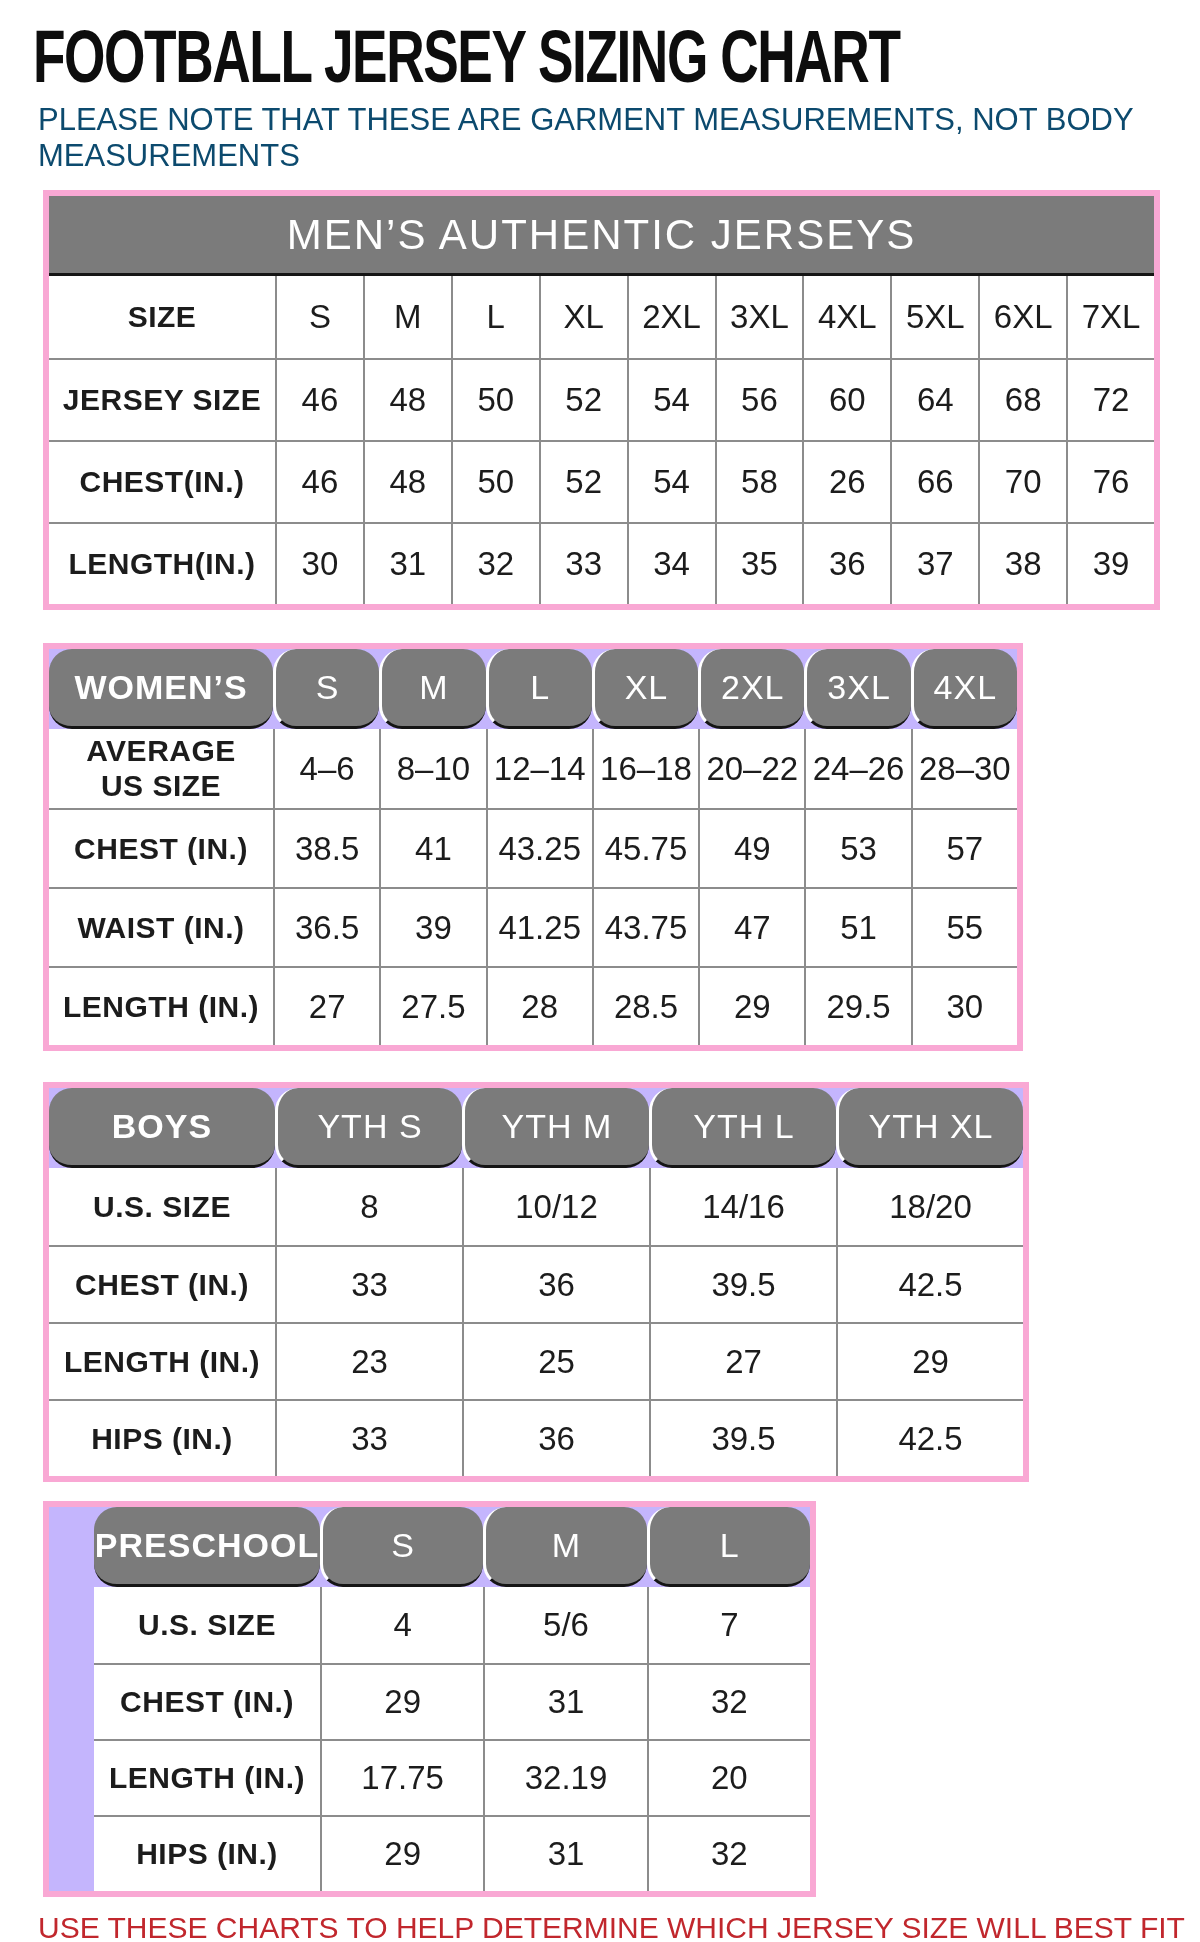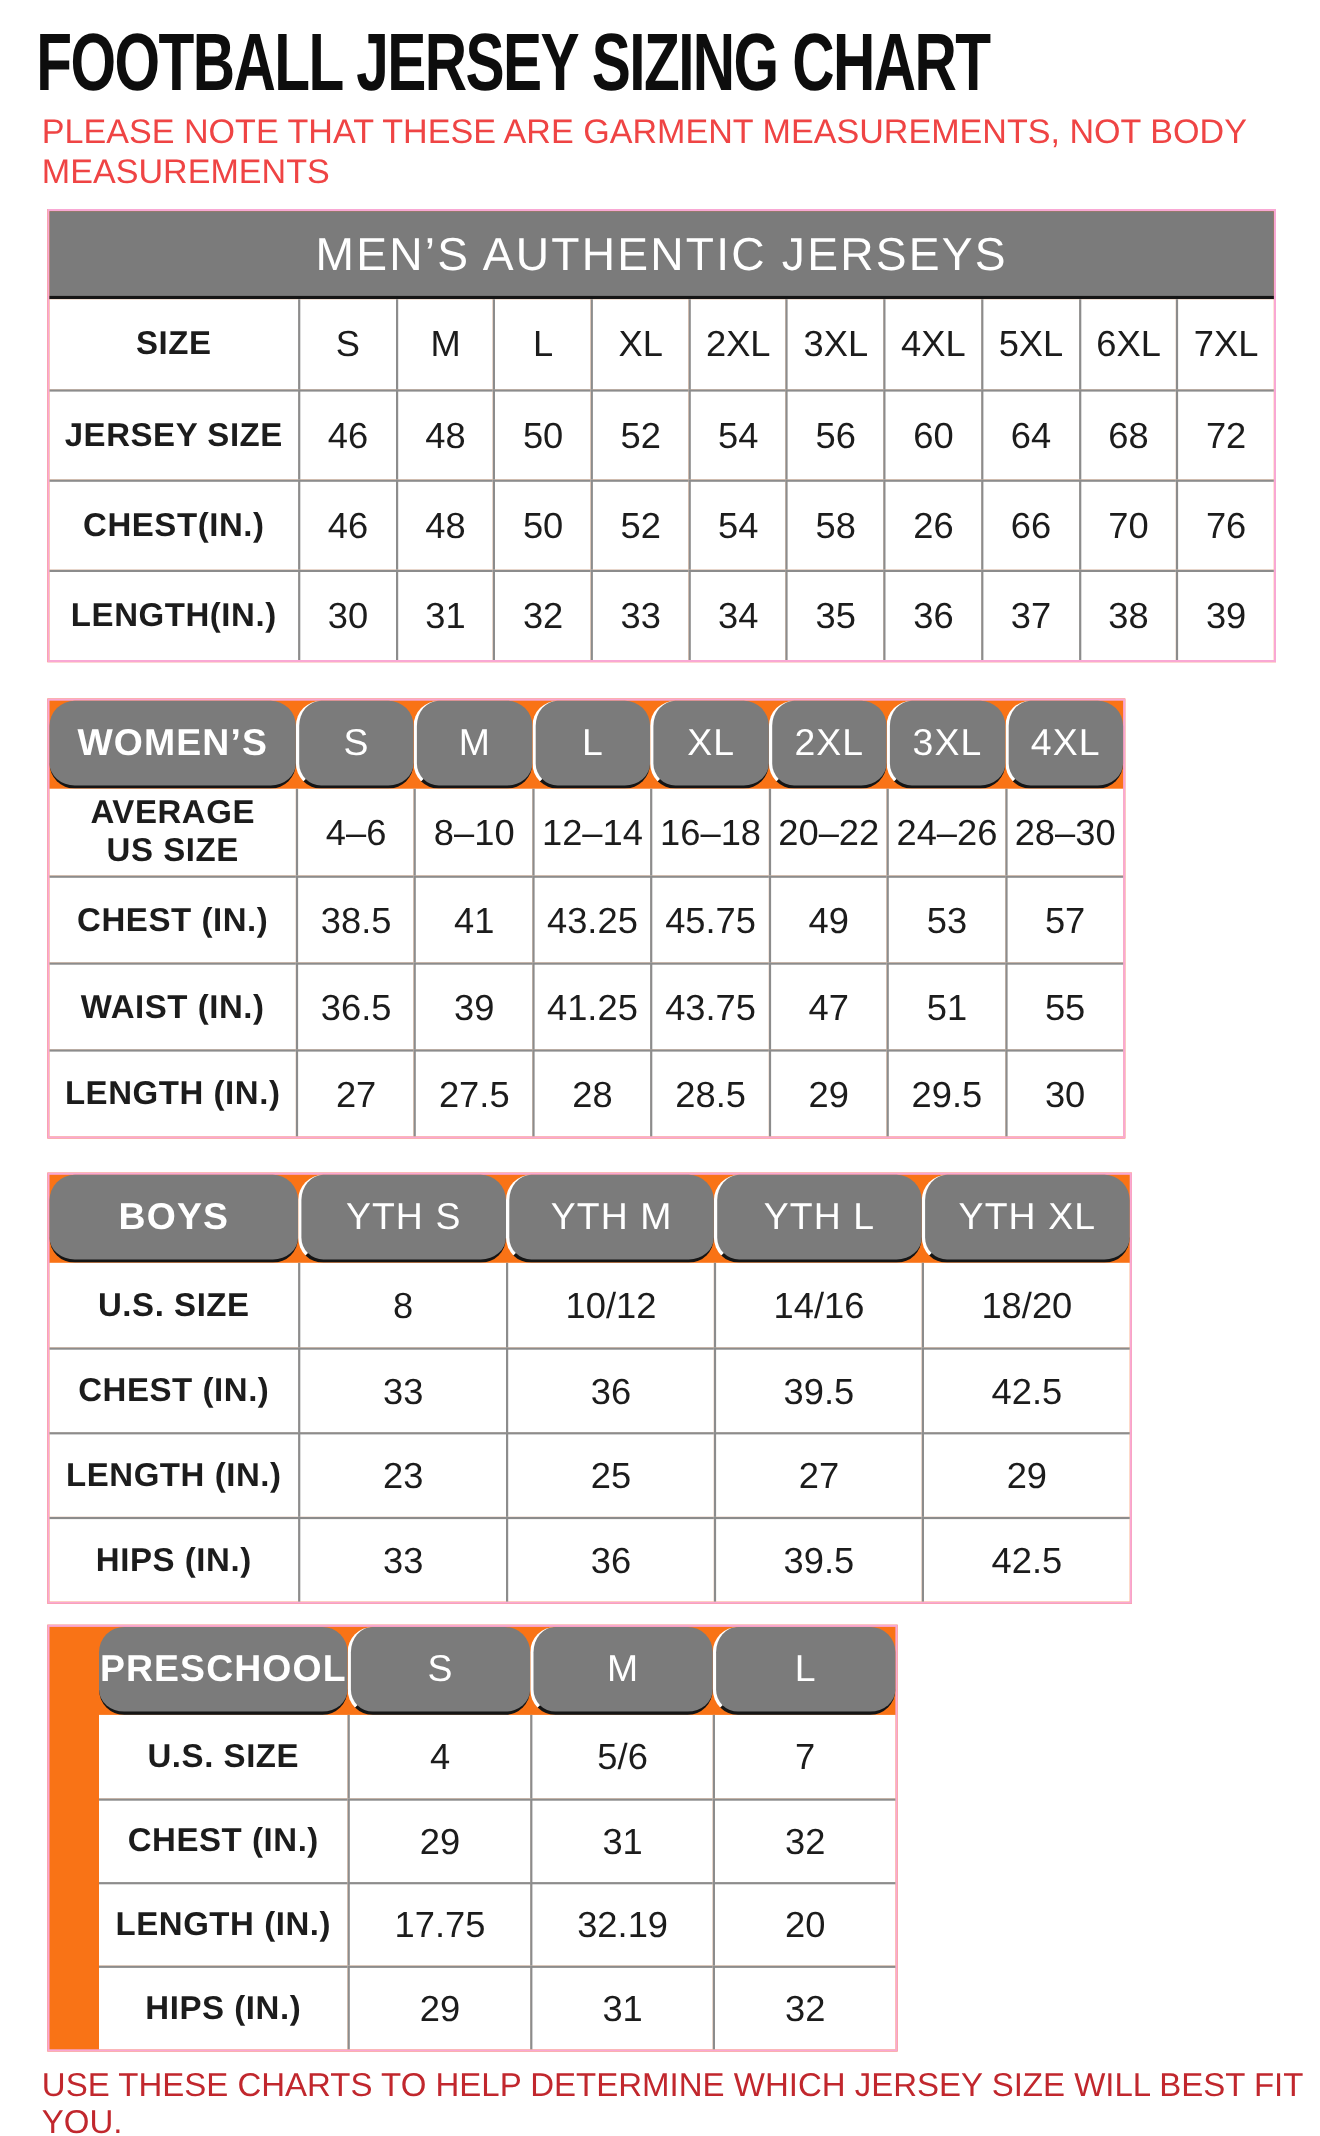--- a/index.html
+++ b/index.html
@@ -14,25 +14,25 @@
     letter-spacing:-2px;white-space:nowrap;
   }
   .title > span{
     display:inline-block;
     transform:scaleX(0.72);transform-origin:left center;
     color:#0d0d0d;
   }
   .note{
     margin:8px 0 0 38px;
     font-size:31px;line-height:36px;font-weight:400;
-    color:#ef4444;
+    color:#0c4a6e;
   }
   .tbl{
-    display:grid;background:#f97316;
-    border:2px solid #f9a8d4;
+    display:grid;background:#c4b5fd;
+    border:6px solid #f9a8d4;
     margin-left:43px;box-sizing:border-box;
   }
   .t1{grid-template-columns:226px repeat(10,1fr);width:1117px;margin-top:16px;}
   .t2{grid-template-columns:224px repeat(7,1fr);width:980px;margin-top:33px;}
   .t3{grid-template-columns:226px repeat(4,1fr);width:986px;margin-top:31px;}
   .t4{grid-template-columns:226px repeat(3,1fr);width:773px;margin-top:19px;padding-left:45px;}
   .c{
     display:flex;align-items:center;justify-content:center;
     box-sizing:border-box;text-align:center;
     border-left:2px solid #8c8c8c;border-top:2px solid #8c8c8c;

